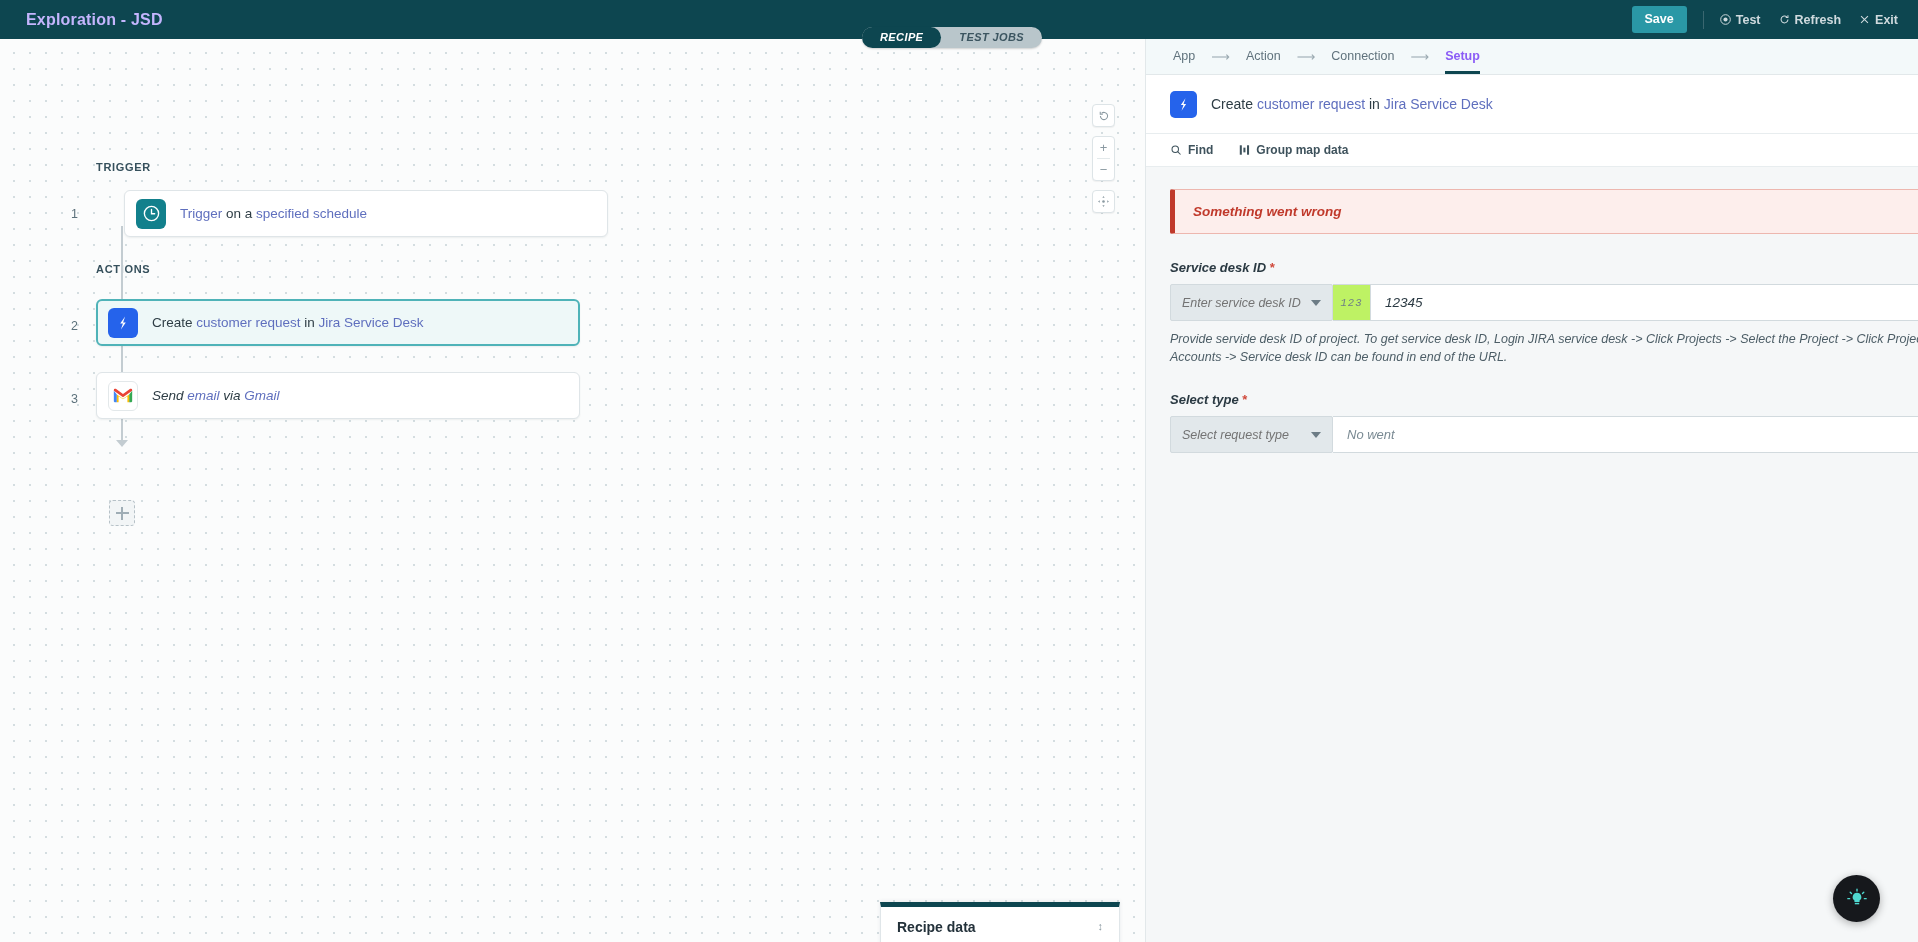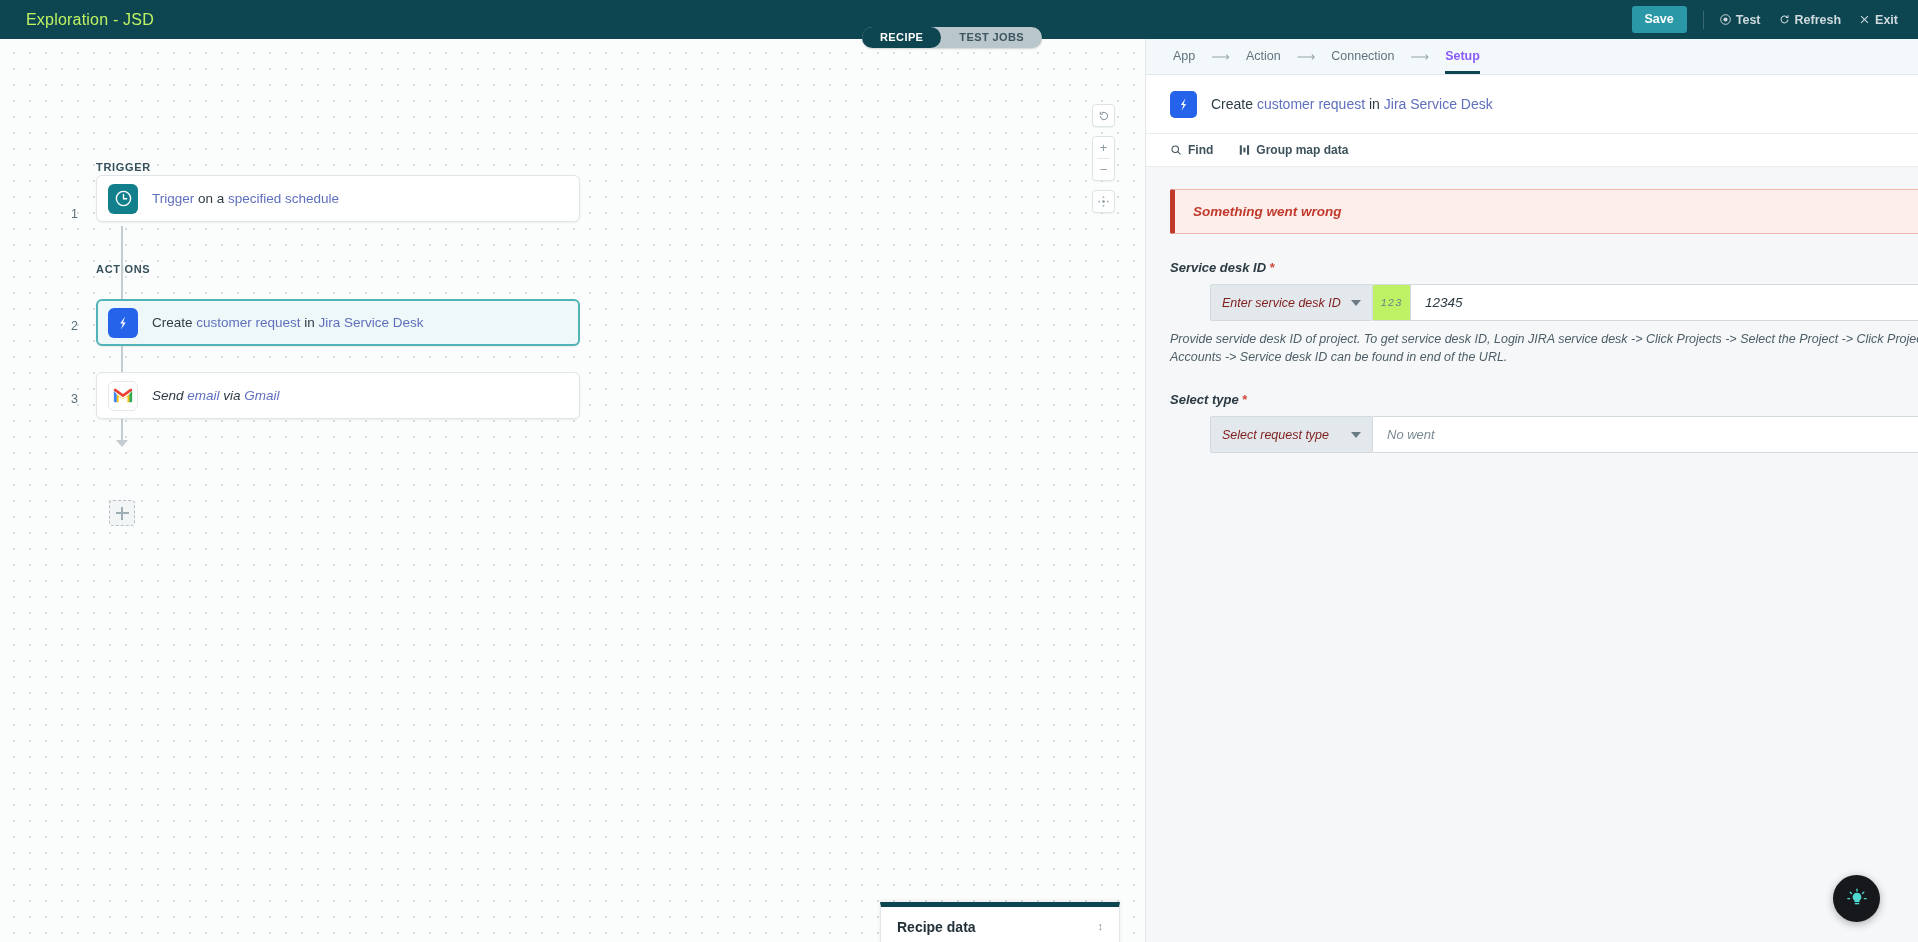--- a/index.html
+++ b/index.html
@@ -13,21 +13,21 @@
   .app { position: relative; width: 1918px; height: 942px; }
 
   
   .topbar {
     position: absolute; left: 0; top: 0; width: 1918px; height: 39px;
     background: #0d4650;
     display: flex; align-items: center;
   }
   .topbar-title {
     margin-left: 26px;
-    color: #bef264; font-size: 16px; font-weight: 400; letter-spacing: .2px;
+    color: #c4b5fd; font-size: 16px; font-weight: 700; letter-spacing: .2px;
   }
   .topbar-right {
     margin-left: auto; margin-right: 20px;
     display: flex; align-items: center; gap: 0;
   }
   .save-btn {
     background: #2a98a6; color: #ffffff;
     font-size: 12.5px; font-weight: 700;
     border: none; border-radius: 3px;
     padding: 6px 13px 7px; cursor: pointer;
@@ -42,20 +42,21 @@
   }
   .tb-action svg { display:block; }
 
   
   .seg {
     position: absolute; left: 862px; top: 27px;
     display: flex; align-items: flex-end;
     background: #b9c6cb; border-radius: 14px;
     height: 21px; padding: 0; z-index: 6;
     box-shadow: 0 1px 2px rgba(0,0,0,.18);
+    font-style: italic;
   }
   .seg-item {
     font-size: 11px; font-weight: 700; letter-spacing: .4px;
     padding: 0 18px; height: 21px; line-height: 21px;
     color: #3c5560; cursor: pointer; border-radius: 14px;
   }
   .seg-item.active { background: #0d4650; color: #ffffff; }
 
   
   .canvas {
@@ -237,21 +238,21 @@
     font-size: 13px; font-weight: 700; color: #2b3a43; margin-bottom: 9px;
   }
   .req { color: #d0493b; margin-left: 3px; }
 
   .control-row { display: flex; align-items: stretch; }
 
   .mode-select {
     width: 163px; height: 37px; flex: none;
     background: #e2e8eb; border: 1px solid #d2dade; border-radius: 2px;
     display: flex; align-items: center; padding: 0 11px;
-    font-size: 12.5px; color: #7f1d1d; cursor: pointer; margin-left: 40px;
+    font-size: 12.5px; color: #737373; cursor: pointer;
   }
   .mode-select .caret {
     margin-left: auto; width: 0; height: 0;
     border-left: 5px solid transparent; border-right: 5px solid transparent;
     border-top: 6px solid #6c7c85;
   }
 
   .type-badge {
     width: 38px; flex: none;
     background: #bef264; border: 1px solid #d2dade; border-left: none;
@@ -346,21 +347,21 @@
     <div class="section-label" id="lbl-actions">ACTIONS</div>
 
     <div class="connector" style="top:187px; height:86px;"></div>
     <div class="arrow-head" style="top:272px;"></div>
     <div class="connector" style="top:299px; height:42px;"></div>
     <div class="arrow-head" style="top:340px;"></div>
     <div class="connector" style="top:372px; height:30px;"></div>
     <div class="arrow-head" style="top:401px;"></div>
 
     <div class="step-num" style="left:60px; top:168px;">1</div>
-    <div class="step-card" style="top:136px;">
+    <div class="step-card" style="top:151px;margin-left:28px;">
       <div class="step-icon icon-clock">
         <svg width="19" height="19" viewBox="0 0 24 24">
           <circle cx="12" cy="12" r="9" fill="none" stroke="#ffffff" stroke-width="1.7"></circle>
           <path d="M12 7v5.3h4" fill="none" stroke="#ffffff" stroke-width="1.7" stroke-linecap="round"></path>
         </svg>
       </div>
       <div class="step-text">
         <span class="lnk">Trigger</span><span> on a </span><span class="lnk">specified schedule</span>
       </div>
     </div>

